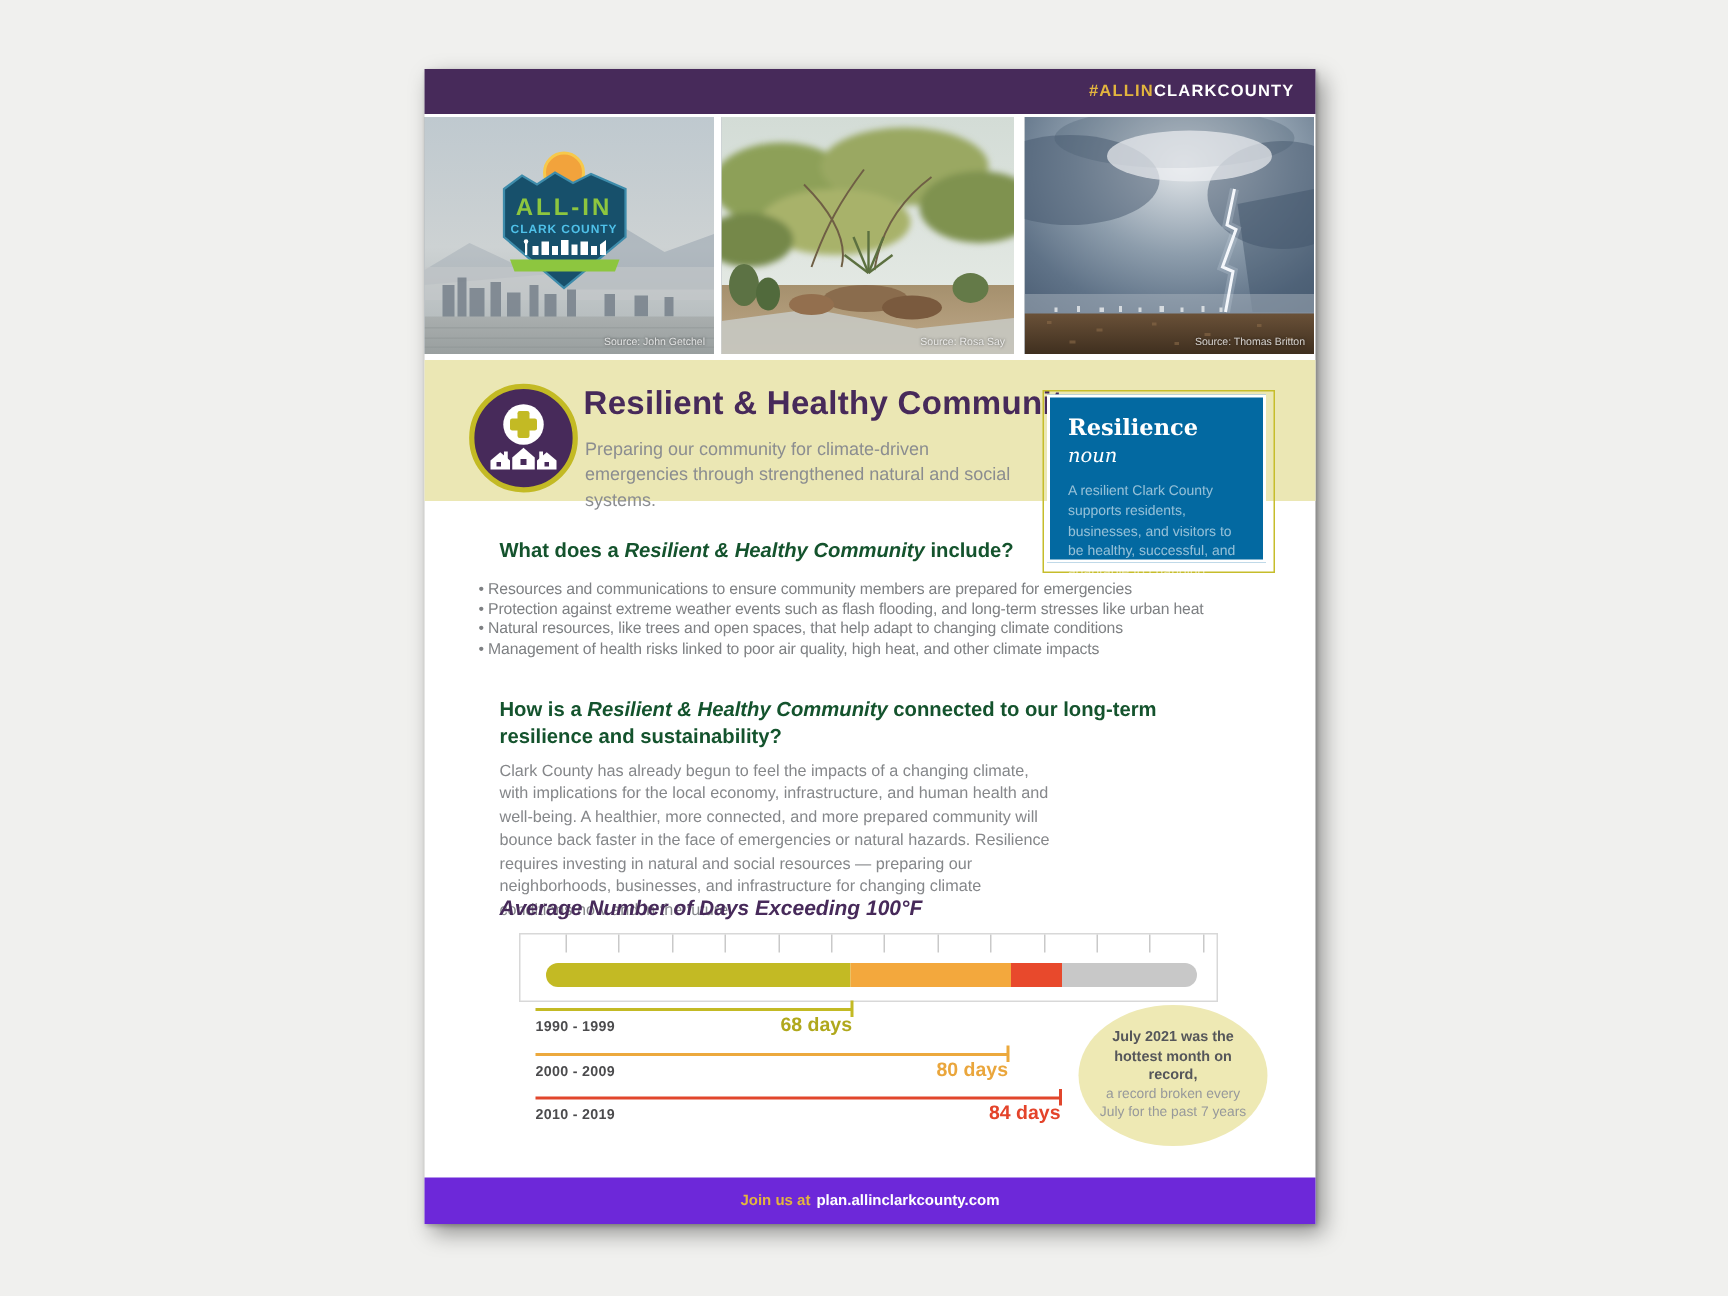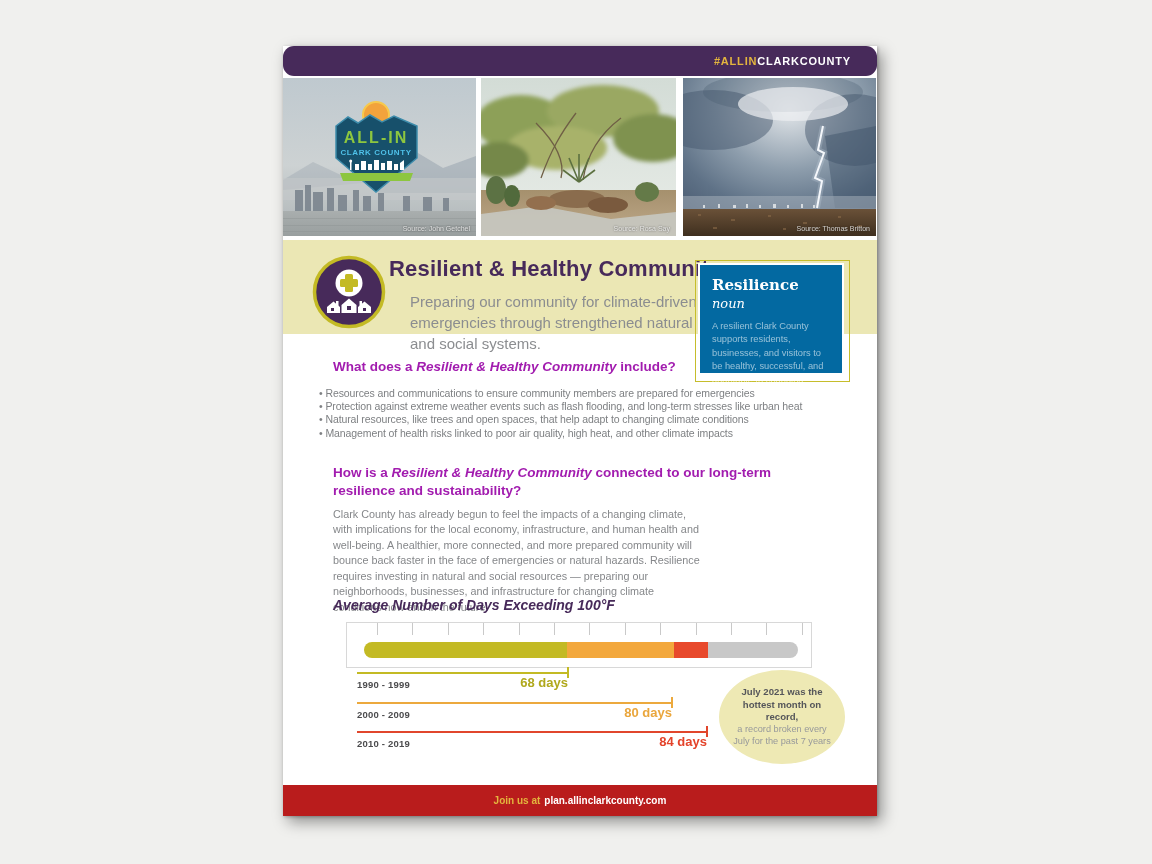--- a/index.html
+++ b/index.html
@@ -3,55 +3,55 @@
 <meta charset="utf-8">
 <style>
   * { margin:0; padding:0; box-sizing:border-box; }
   html,body { width:1152px; height:864px; background:#f0f0ee; font-family:"Liberation Sans", sans-serif; overflow:hidden; }
   .stage { position:relative; width:1152px; height:864px; background:#f0f0ee; }
   .page { position:absolute; left:283px; top:46px; width:594px; height:770px; background:#ffffff;
           box-shadow: 5px 6px 14px rgba(0,0,0,0.40), 1px 1px 3px rgba(0,0,0,0.25); }
 
   
   .top-bar { position:absolute; left:0; top:0; width:100%; height:30px; background:#472a5a;
-             display:flex; align-items:center; justify-content:flex-end; padding-right:26px;border-radius:11px; }
+             display:flex; align-items:center; justify-content:flex-end; padding-right:14px; }
   .top-bar .tag { font-size:11px; font-weight:bold; letter-spacing:0.8px; }
   .tag-accent { color:#e3b53e; }
   .tag-rest { color:#ffffff; }
-  .bottom-bar { position:absolute; left:0; bottom:0; width:100%; height:31px; background:#b91c1c;
+  .bottom-bar { position:absolute; left:0; bottom:0; width:100%; height:31px; background:#6d28d9;
                 display:flex; align-items:center; justify-content:center; gap:4px; }
   .bottom-bar .join { color:#e3b53e; font-size:10px; font-weight:bold; }
   .bottom-bar .url { color:#ffffff; font-size:10px; font-weight:bold; }
 
   
   .photos { position:absolute; left:0; top:32px; width:594px; height:158px; }
   .photo { position:absolute; top:0; height:158px; overflow:hidden; background:#9aa4aa; }
   .photo svg.scene { position:absolute; left:0; top:0; }
   .photo-1 { left:0;   width:193px; }
   .photo-2 { left:198px; width:195px; }
   .photo-3 { left:400px; width:193px; }
   .credit { position:absolute; right:6px; bottom:4px; font-size:7px; color:rgba(255,255,255,0.78);
             text-shadow:0 0 2px rgba(0,0,0,0.6); }
   .logo-badge { position:absolute; left:47px; top:22px; }
 
   
   .band { position:absolute; left:0; top:194px; width:594px; height:94px; background:#ebe7b4; }
   .medallion { position:absolute; left:29px; top:15px; }
   .band-title { position:absolute; left:106px; top:16px; font-size:22px; font-weight:bold; color:#472a5a; letter-spacing:0.2px; }
-  .band-sub { position:absolute; left:107px; top:51px; width:296px; font-size:15px; line-height:1.4; color:#8b8d90;margin-left:20px; }
+  .band-sub { position:absolute; left:107px; top:51px; width:296px; font-size:12px; line-height:1.4; color:#8b8d90; }
 
   
   .def-outline { position:absolute; left:412px; top:214px; border:1px solid #c6bd2b; padding:2px 5px 6px 2px; background:transparent; }
   .def-box { width:146px; height:112px; background:#0369a1; border:2px solid #ffffff; padding:11px 11px 0 12px; }
   .def-term { font-family:"DejaVu Serif", serif; font-weight:bold; font-size:15px; color:#ffffff; }
   .def-pos { font-family:"DejaVu Serif", serif; font-style:italic; font-size:13px; color:#ffffff; font-weight:normal; }
   .def-body { margin-top:8px; font-size:9.3px; line-height:1.45; color:rgba(255,255,255,0.58); }
 
   
-  .h2 { position:absolute; font-size:13.5px; font-weight:bold; color:#a21caf; line-height:1.32; }
+  .h2 { position:absolute; font-size:13.5px; font-weight:bold; color:#14532d; line-height:1.32; }
   .h2 .ital { font-style:italic; }
   .heading-include { left:50px; top:312px; width:500px; }
   .heading-connected { left:50px; top:418px; width:497px; }
   .bullets { position:absolute; left:36px; top:341px; width:520px; list-style:none; }
   .bullets li { font-size:10.5px; line-height:13.2px; color:#7e8083; white-space:nowrap; letter-spacing:-0.1px; }
   .bullets li::before { content:"• "; }
   .body-par { position:absolute; left:50px; top:461px; width:368px; font-size:10.8px; line-height:1.43; color:#85878a; }
 
   
   .chart-title { position:absolute; left:50px; top:551px; font-size:14px; font-weight:bold; color:#472a5a;font-style:italic; }

